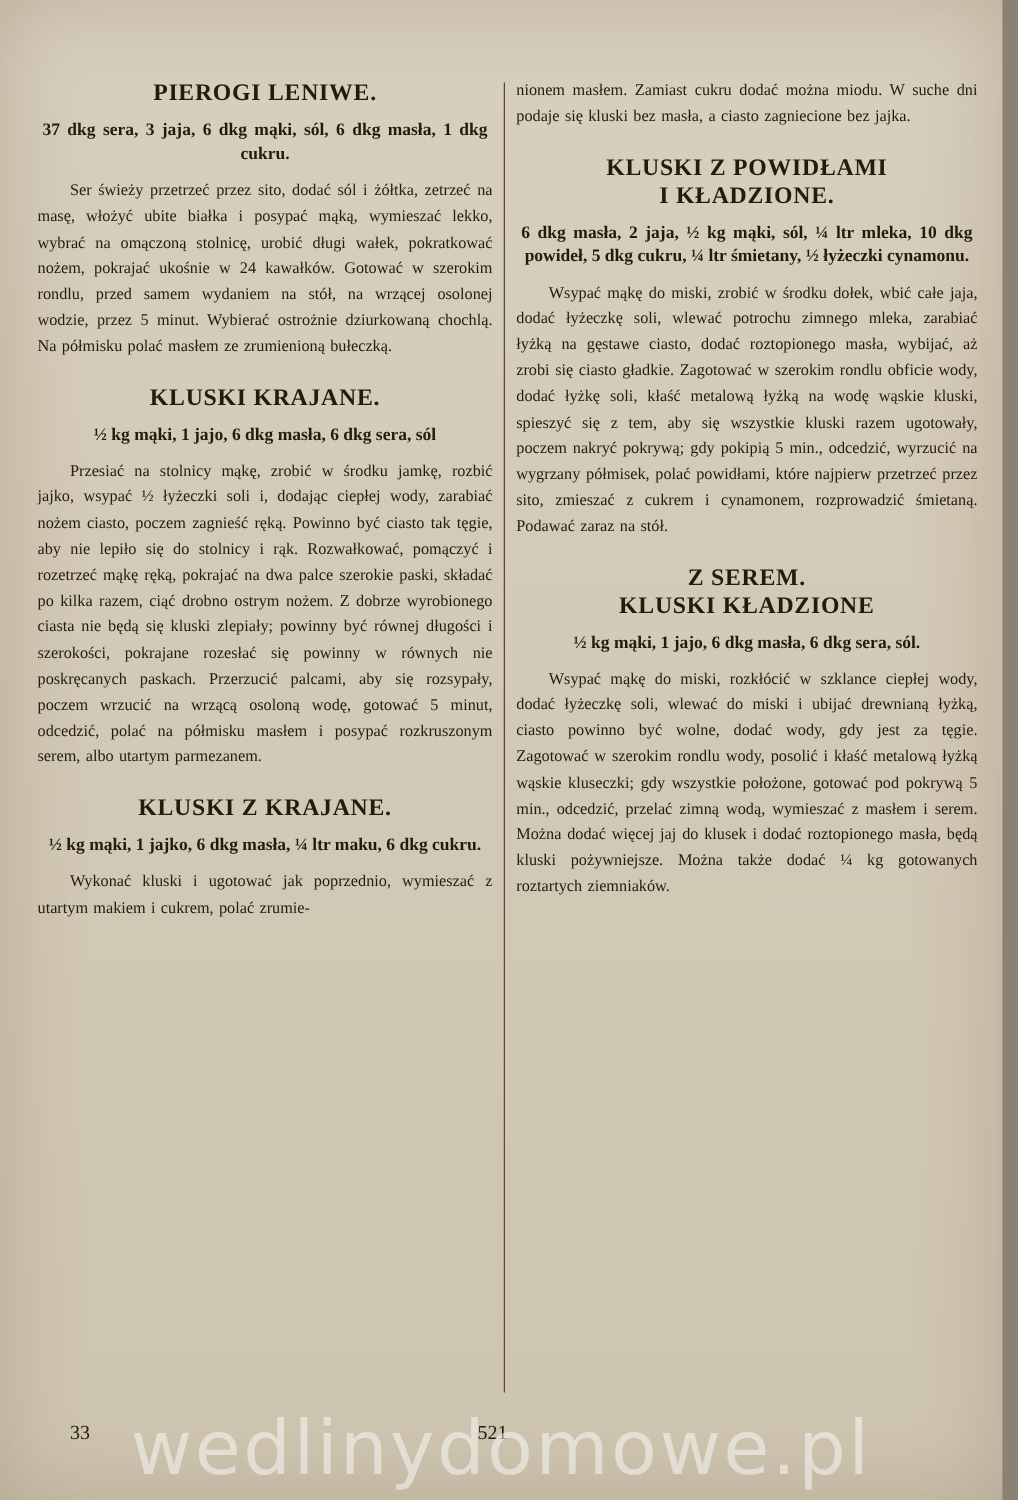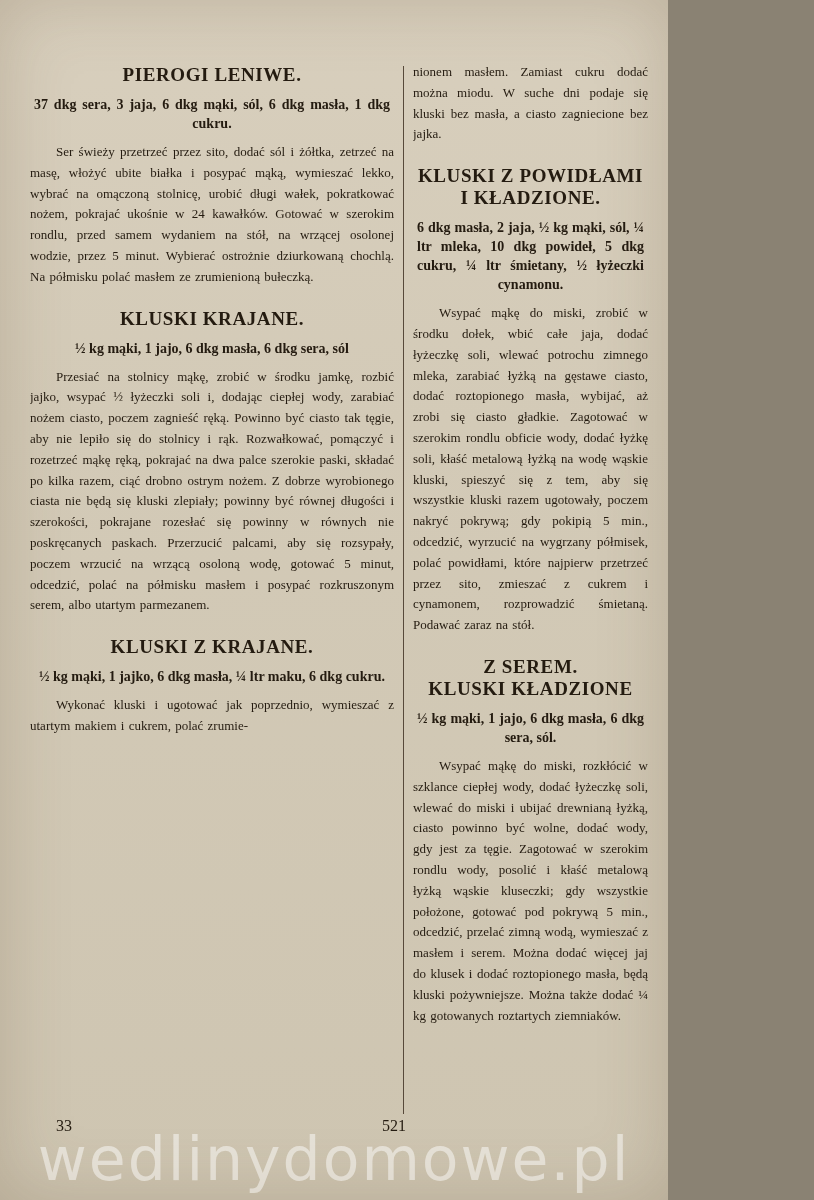--- a/index.html
+++ b/index.html
@@ -2,21 +2,21 @@
 <html><head>
 <meta charset="utf-8">
 <style>
   html, body {
     margin: 0;
     padding: 0;
     background: #8a8273;
   }
   .page {
     position: relative;
-    width: 668px;
+    width: 802px;
     height: 1200px;
     overflow: hidden;
     background: linear-gradient(180deg, #d8cfbd 0%, #d3cab7 35%, #cec5b1 100%);
     box-shadow: inset 0 0 70px rgba(90, 70, 40, 0.22);
     font-family: "Liberation Serif", serif;
     color: #241b10;
   }
   .columns {
     position: absolute;
     top: 62px;
@@ -58,21 +58,21 @@
     font-size: 13px;
     line-height: 20.8px;
     text-align: justify;
     text-indent: 26px;
     margin: 0;
     word-spacing: 1px;
   }
   .body-text.no-indent { text-indent: 0; }
   .footer-num {
     position: absolute;
-    bottom: 65px;
+    bottom: 44px;
     font-size: 16px;
     color: #241b10;
   }
   .footer-num.left { left: 56px; }
   .footer-num.center { left: 382px; }
   .watermark {
     position: absolute;
     left: 50%;
     transform: translateX(-50%);
     bottom: 6px;

